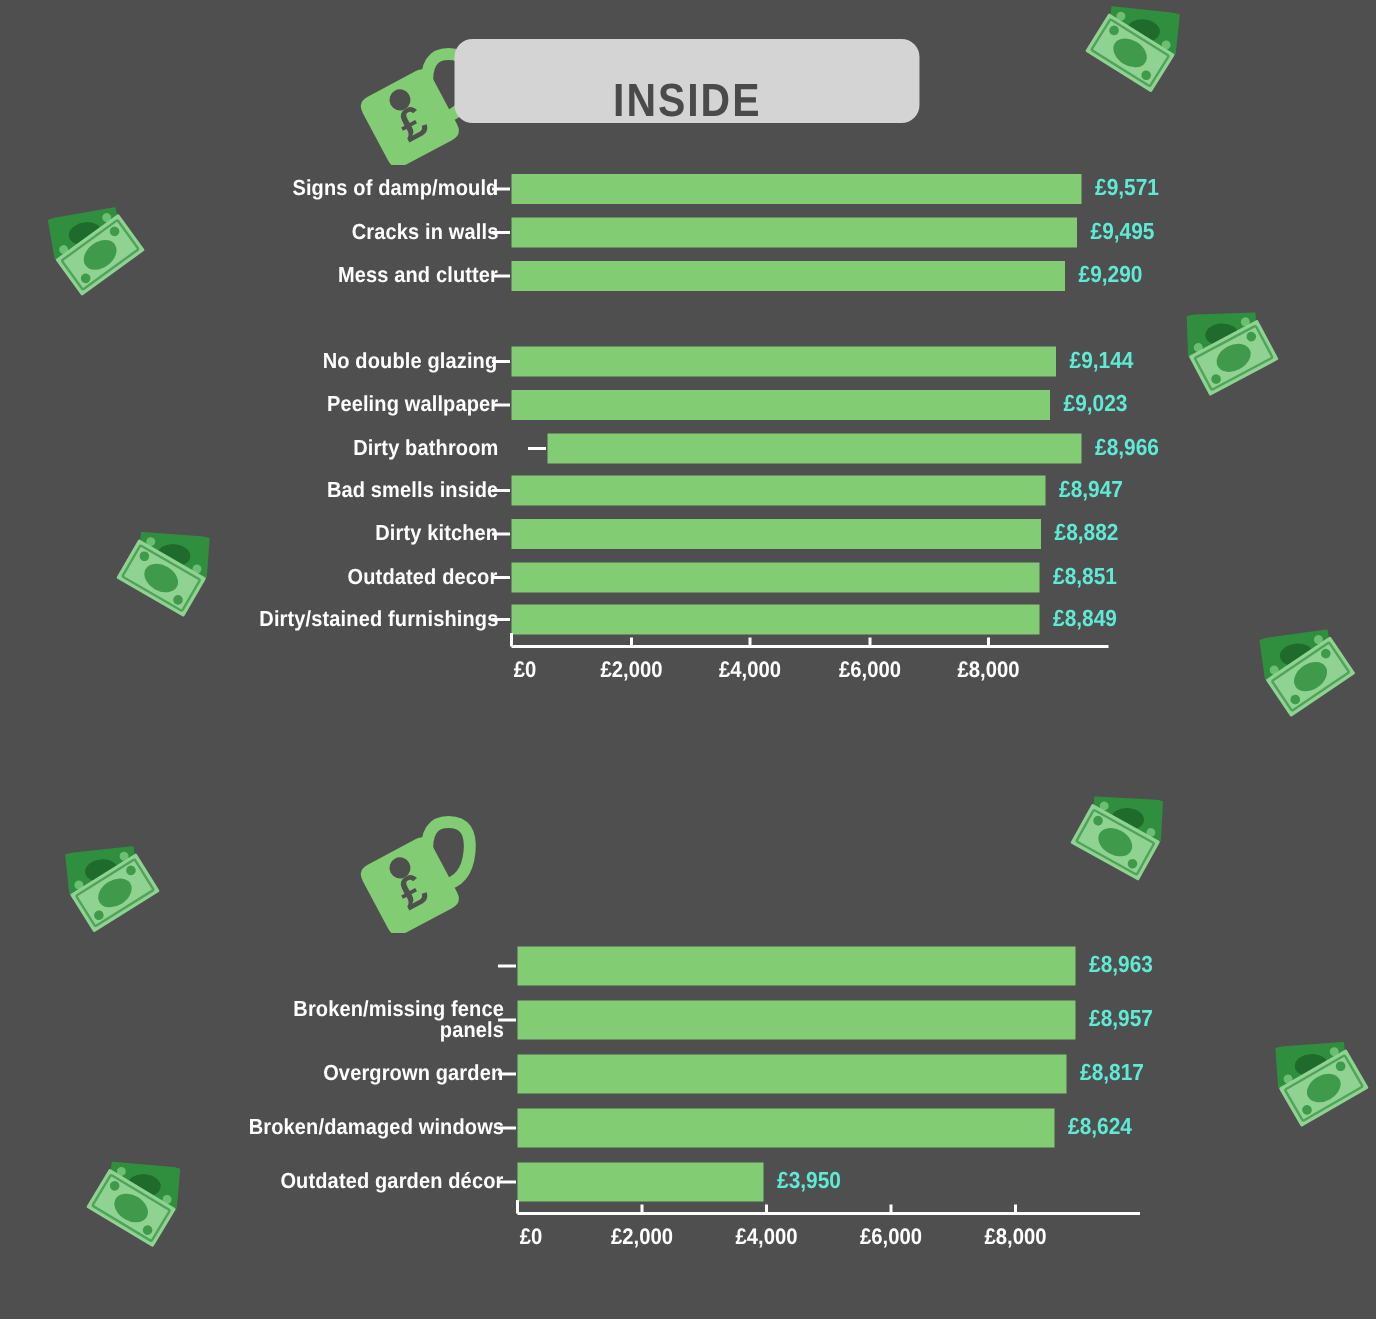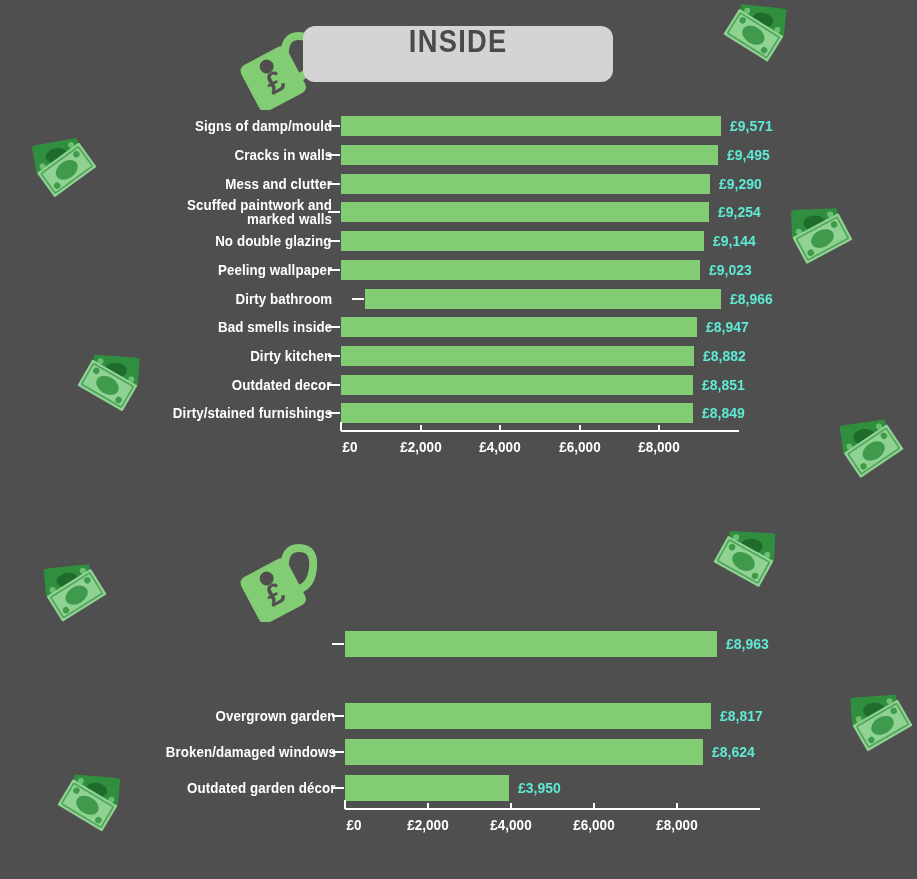--- a/index.html
+++ b/index.html
@@ -14,21 +14,21 @@
   
   .money{position:absolute;width:72px;height:62px;pointer-events:none;}
   .money svg{width:100%;height:100%;display:block;}
 
   
   .banner-row{position:absolute;height:64px;}
   .banner{
     position:absolute;left:78px;top:0;
     width:310px;height:56px;
     background:#d4d4d4;border-radius:12px;
-    display:flex;align-items:flex-start;justify-content:center;
+    display:flex;align-items:flex-end;justify-content:center;
   }
   .banner-text{
     font-family:"Liberation Sans Narrow","Liberation Sans",sans-serif;
     font-weight:bold;font-size:31px;letter-spacing:1.5px;
     color:#4a4a4a;line-height:1;
     transform:scaleX(.88);transform-origin:center;
   }
   .tag-icon{position:absolute;left:0;top:-4px;width:96px;height:88px;}
   .tag-icon svg{width:100%;height:100%;display:block;}
 
@@ -262,26 +262,20 @@
           <div class="row-label" style="right: 585px; max-width: 200px;"><span>Cracks in walls</span></div>
           <div class="tick-dash" style="left: 328px;"></div>
           <div class="bar" style="left: 341px; width: 377px; background: rgb(130, 204, 116); height: 20px;"></div>
           <div class="bar-value" style="left: 727px;"><b>£9,495</b></div>
         </div>
         <div class="row" style="position: absolute; left: 0px; right: 0px; top: 57.4px; height: 28.7px;">
           <div class="row-label" style="right: 585px; max-width: 200px;"><span>Mess and clutter</span></div>
           <div class="tick-dash" style="left: 328px;"></div>
           <div class="bar" style="left: 341px; width: 369px; background: rgb(130, 204, 116); height: 20px;"></div>
           <div class="bar-value" style="left: 719px;"><b>£9,290</b></div>
-        </div>
-        <div class="row" style="position: absolute; left: 0px; right: 0px; top: 86.1px; height: 28.7px;">
-          <div class="row-label" style="right: 585px; max-width: 200px;"><span>Scuffed paintwork and marked walls</span></div>
-          <div class="tick-dash" style="left: 328px;"></div>
-          <div class="bar" style="left: 341px; width: 368px; background: rgb(130, 204, 116); height: 20px;"></div>
-          <div class="bar-value" style="left: 718px;"><b>£9,254</b></div>
         </div>
         <div class="row" style="position: absolute; left: 0px; right: 0px; top: 114.8px; height: 28.7px;">
           <div class="row-label" style="right: 585px; max-width: 200px;"><span>No double glazing</span></div>
           <div class="tick-dash" style="left: 328px;"></div>
           <div class="bar" style="left: 341px; width: 363px; background: rgb(130, 204, 116); height: 20px;"></div>
           <div class="bar-value" style="left: 713px;"><b>£9,144</b></div>
         </div>
         <div class="row" style="position: absolute; left: 0px; right: 0px; top: 143.5px; height: 28.7px;">
           <div class="row-label" style="right: 585px; max-width: 200px;"><span>Peeling wallpaper</span></div>
           <div class="tick-dash" style="left: 328px;"></div>
@@ -346,20 +340,26 @@
     </div>
   </div>
 
   <div class="chart" style="left:0px;top:626px;width:917px;height:215px;">
       <div class="rows" style="position: absolute; left: 0px; top: 0px; right: 0px; height: 180px;">
         <div class="row" style="position: absolute; left: 0px; right: 0px; top: 0px; height: 36px;">
           <div class="tick-dash" style="left: 332px;"></div>
           <div class="bar" style="left: 345px; width: 372px; background: rgb(130, 204, 116); height: 26px;"></div>
           <div class="bar-value" style="left: 726px; text-align: right;"><b>£8,963</b></div>
         </div>
+        <div class="row" style="position: absolute; left: 0px; right: 0px; top: 36px; height: 36px;">
+          <div class="row-label" style="right: 581px; max-width: 200px;"><span>Broken/missing fence panels</span></div>
+          <div class="tick-dash" style="left: 332px;"></div>
+          <div class="bar" style="left: 345px; width: 372px; background: rgb(130, 204, 116); height: 26px;"></div>
+          <div class="bar-value" style="left: 726px;"><b>£8,957</b></div>
+        </div>
         <div class="row" style="position: absolute; left: 0px; right: 0px; top: 72px; height: 36px;">
           <div class="row-label" style="right: 581px; max-width: 200px;"><span>Overgrown garden</span></div>
           <div class="tick-dash" style="left: 332px;"></div>
           <div class="bar" style="left: 345px; width: 366px; background: rgb(130, 204, 116); height: 26px;"></div>
           <div class="bar-value" style="left: 720px;"><b>£8,817</b></div>
         </div>
         <div class="row" style="position: absolute; left: 0px; right: 0px; top: 108px; height: 36px;">
           <div class="row-label" style="right: 581px; max-width: 200px;"><span>Broken/damaged windows</span></div>
           <div class="tick-dash" style="left: 332px;"></div>
           <div class="bar" style="left: 345px; width: 358px; background: rgb(130, 204, 116); height: 26px;"></div>

